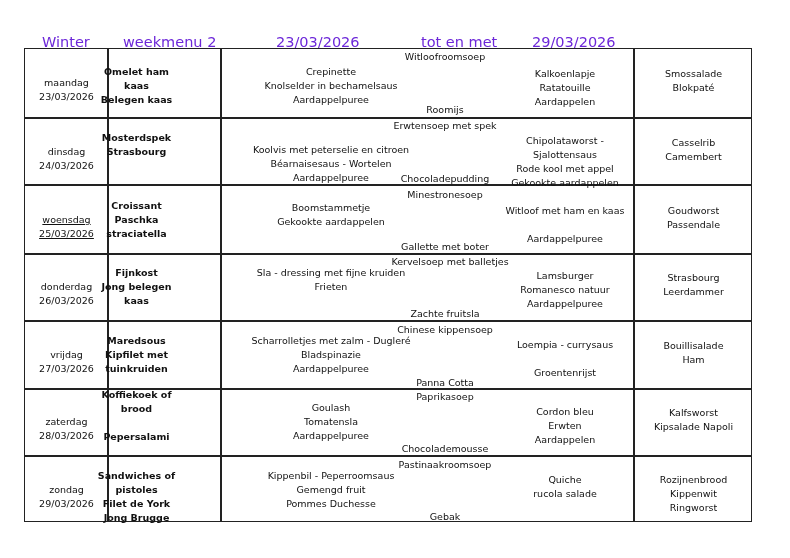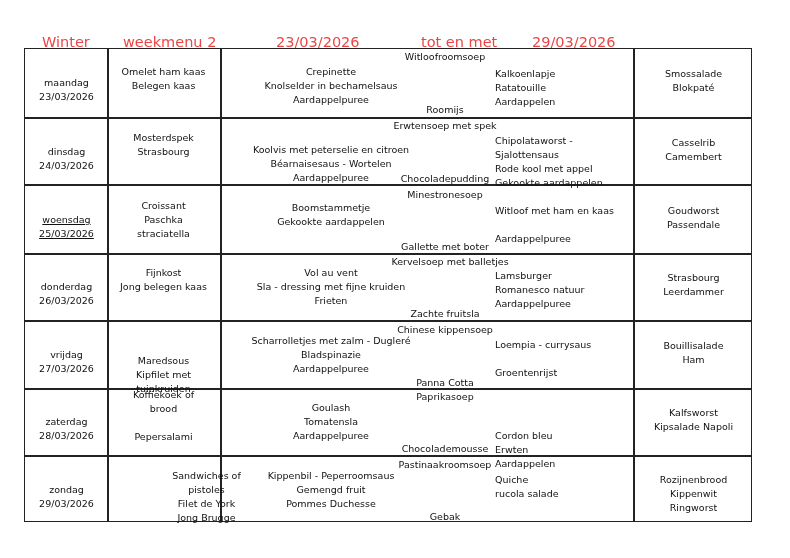--- a/index.html
+++ b/index.html
@@ -1,30 +1,30 @@
 <!DOCTYPE html>
 <html><head>
 <meta charset="utf-8">
 <style>
   html, body { margin:0; padding:0; background:#ffffff; }
   body { width:790px; height:558px; position:relative; overflow:hidden;
          font-family:"DejaVu Sans", sans-serif; color:#111; }
-  .hdr { position:absolute; top:34px; font-size:14.5px; color:#ef4444; line-height:16px;
+  .hdr { position:absolute; top:34px; font-size:14.5px; color:#6d28d9; line-height:16px;
          font-family:"DejaVu Sans", sans-serif; }
   .table { position:absolute; left:24px; top:48px; width:728px; height:474px;
            border:1.5px solid #222; box-sizing:border-box; }
   .vline { position:absolute; top:0; bottom:0; width:1.5px; background:#222; }
   .hline { position:absolute; left:0; width:100%; height:1.5px; background:#222; }
   .cell { position:absolute; font-size:9.5px; line-height:14px; text-align:center; color:#111; }
   .day { left:0; width:83px; }
-  .bf { left:94px; width:89px; }
+  .bf { left:67px; width:89px;font-weight:bold; }
   .cold { left:609px; width:119px; }
   .soup { position:absolute; font-size:9.5px; line-height:12px; text-align:center; color:#111; left:360px; width:120px; }
   .dessert { position:absolute; font-size:9.5px; line-height:12px; text-align:center; color:#111; left:360px; width:120px; }
-  .alt { position:absolute; font-size:9.5px; line-height:14px; color:#111; left:470px; width:140px; }
+  .alt { position:absolute; font-size:9.5px; line-height:14px; text-align:center; color:#111; left:470px; width:140px; }
 </style>
 </head>
 <body>
 
 <div>
   <span class="hdr" style="left:42px;">Winter</span>
   <span class="hdr" style="left:123px;">weekmenu 2</span>
   <span class="hdr" style="left:276px;">23/03/2026</span>
   <span class="hdr" style="left:421px;">tot en met</span>
   <span class="hdr" style="left:532px;">29/03/2026</span>
@@ -125,21 +125,20 @@
   <div>
     <div class="cell day" style="top:231px;">
       <div>donderdag</div>
       <div>26/03/2026</div>
     </div>
     <div class="cell bf" style="top:217px;text-align:center;">
       <div>Fijnkost</div>
       <div>Jong belegen kaas</div>
     </div>
     <div class="cell" style="top:217px; left:196px; width:220px;">
-      <div>Vol au vent</div>
       <div>Sla - dressing met fijne kruiden</div>
       <div>Frieten</div>
     </div>
     <div class="soup" style="top:207px; left:350px; width:150px;">Kervelsoep met balletjes</div>
     <div class="dessert" style="top:259px;">Zachte fruitsla</div>
     <div class="alt" style="top:220px;">
       <div>Lamsburger</div>
       <div>Romanesco natuur</div>
       <div>Aardappelpuree</div>
     </div>
@@ -147,21 +146,21 @@
       <div>Strasbourg</div>
       <div>Leerdammer</div>
     </div>
   </div>
 
   <div>
     <div class="cell day" style="top:299px;">
       <div>vrijdag</div>
       <div>27/03/2026</div>
     </div>
-    <div class="cell bf" style="top:285px;margin-top:20px;">
+    <div class="cell bf" style="top:285px;">
       <div>Maredsous</div>
       <div>Kipfilet met tuinkruiden</div>
     </div>
     <div class="cell" style="top:285px; left:196px; width:220px;">
       <div>Scharrolletjes met zalm - Dugleré</div>
       <div>Bladspinazie</div>
       <div>Aardappelpuree</div>
     </div>
     <div class="soup" style="top:275px;">Chinese kippensoep</div>
     <div class="dessert" style="top:328px;">Panna Cotta</div>
@@ -186,37 +185,37 @@
       <div style="height:14px;"></div>
       <div>Pepersalami</div>
     </div>
     <div class="cell" style="top:352px; left:196px; width:220px;">
       <div>Goulash</div>
       <div>Tomatensla</div>
       <div>Aardappelpuree</div>
     </div>
     <div class="soup" style="top:342px;">Paprikasoep</div>
     <div class="dessert" style="top:394px;">Chocolademousse</div>
-    <div class="alt" style="top:356px;margin-top:24px;">
+    <div class="alt" style="top:356px;">
       <div>Cordon bleu</div>
       <div>Erwten</div>
       <div>Aardappelen</div>
     </div>
     <div class="cell cold" style="top:357px;">
       <div>Kalfsworst</div>
       <div>Kipsalade Napoli</div>
     </div>
   </div>
 
   <div>
     <div class="cell day" style="top:434px;">
       <div>zondag</div>
       <div>29/03/2026</div>
     </div>
-    <div class="cell bf" style="top:420px;margin-left:43px;">
+    <div class="cell bf" style="top:420px;">
       <div>Sandwiches of pistoles</div>
       <div>Filet de York</div>
       <div>Jong Brugge</div>
     </div>
     <div class="cell" style="top:420px; left:196px; width:220px;">
       <div>Kippenbil - Peperroomsaus</div>
       <div>Gemengd fruit</div>
       <div>Pommes Duchesse</div>
     </div>
     <div class="soup" style="top:410px;">Pastinaakroomsoep</div>

